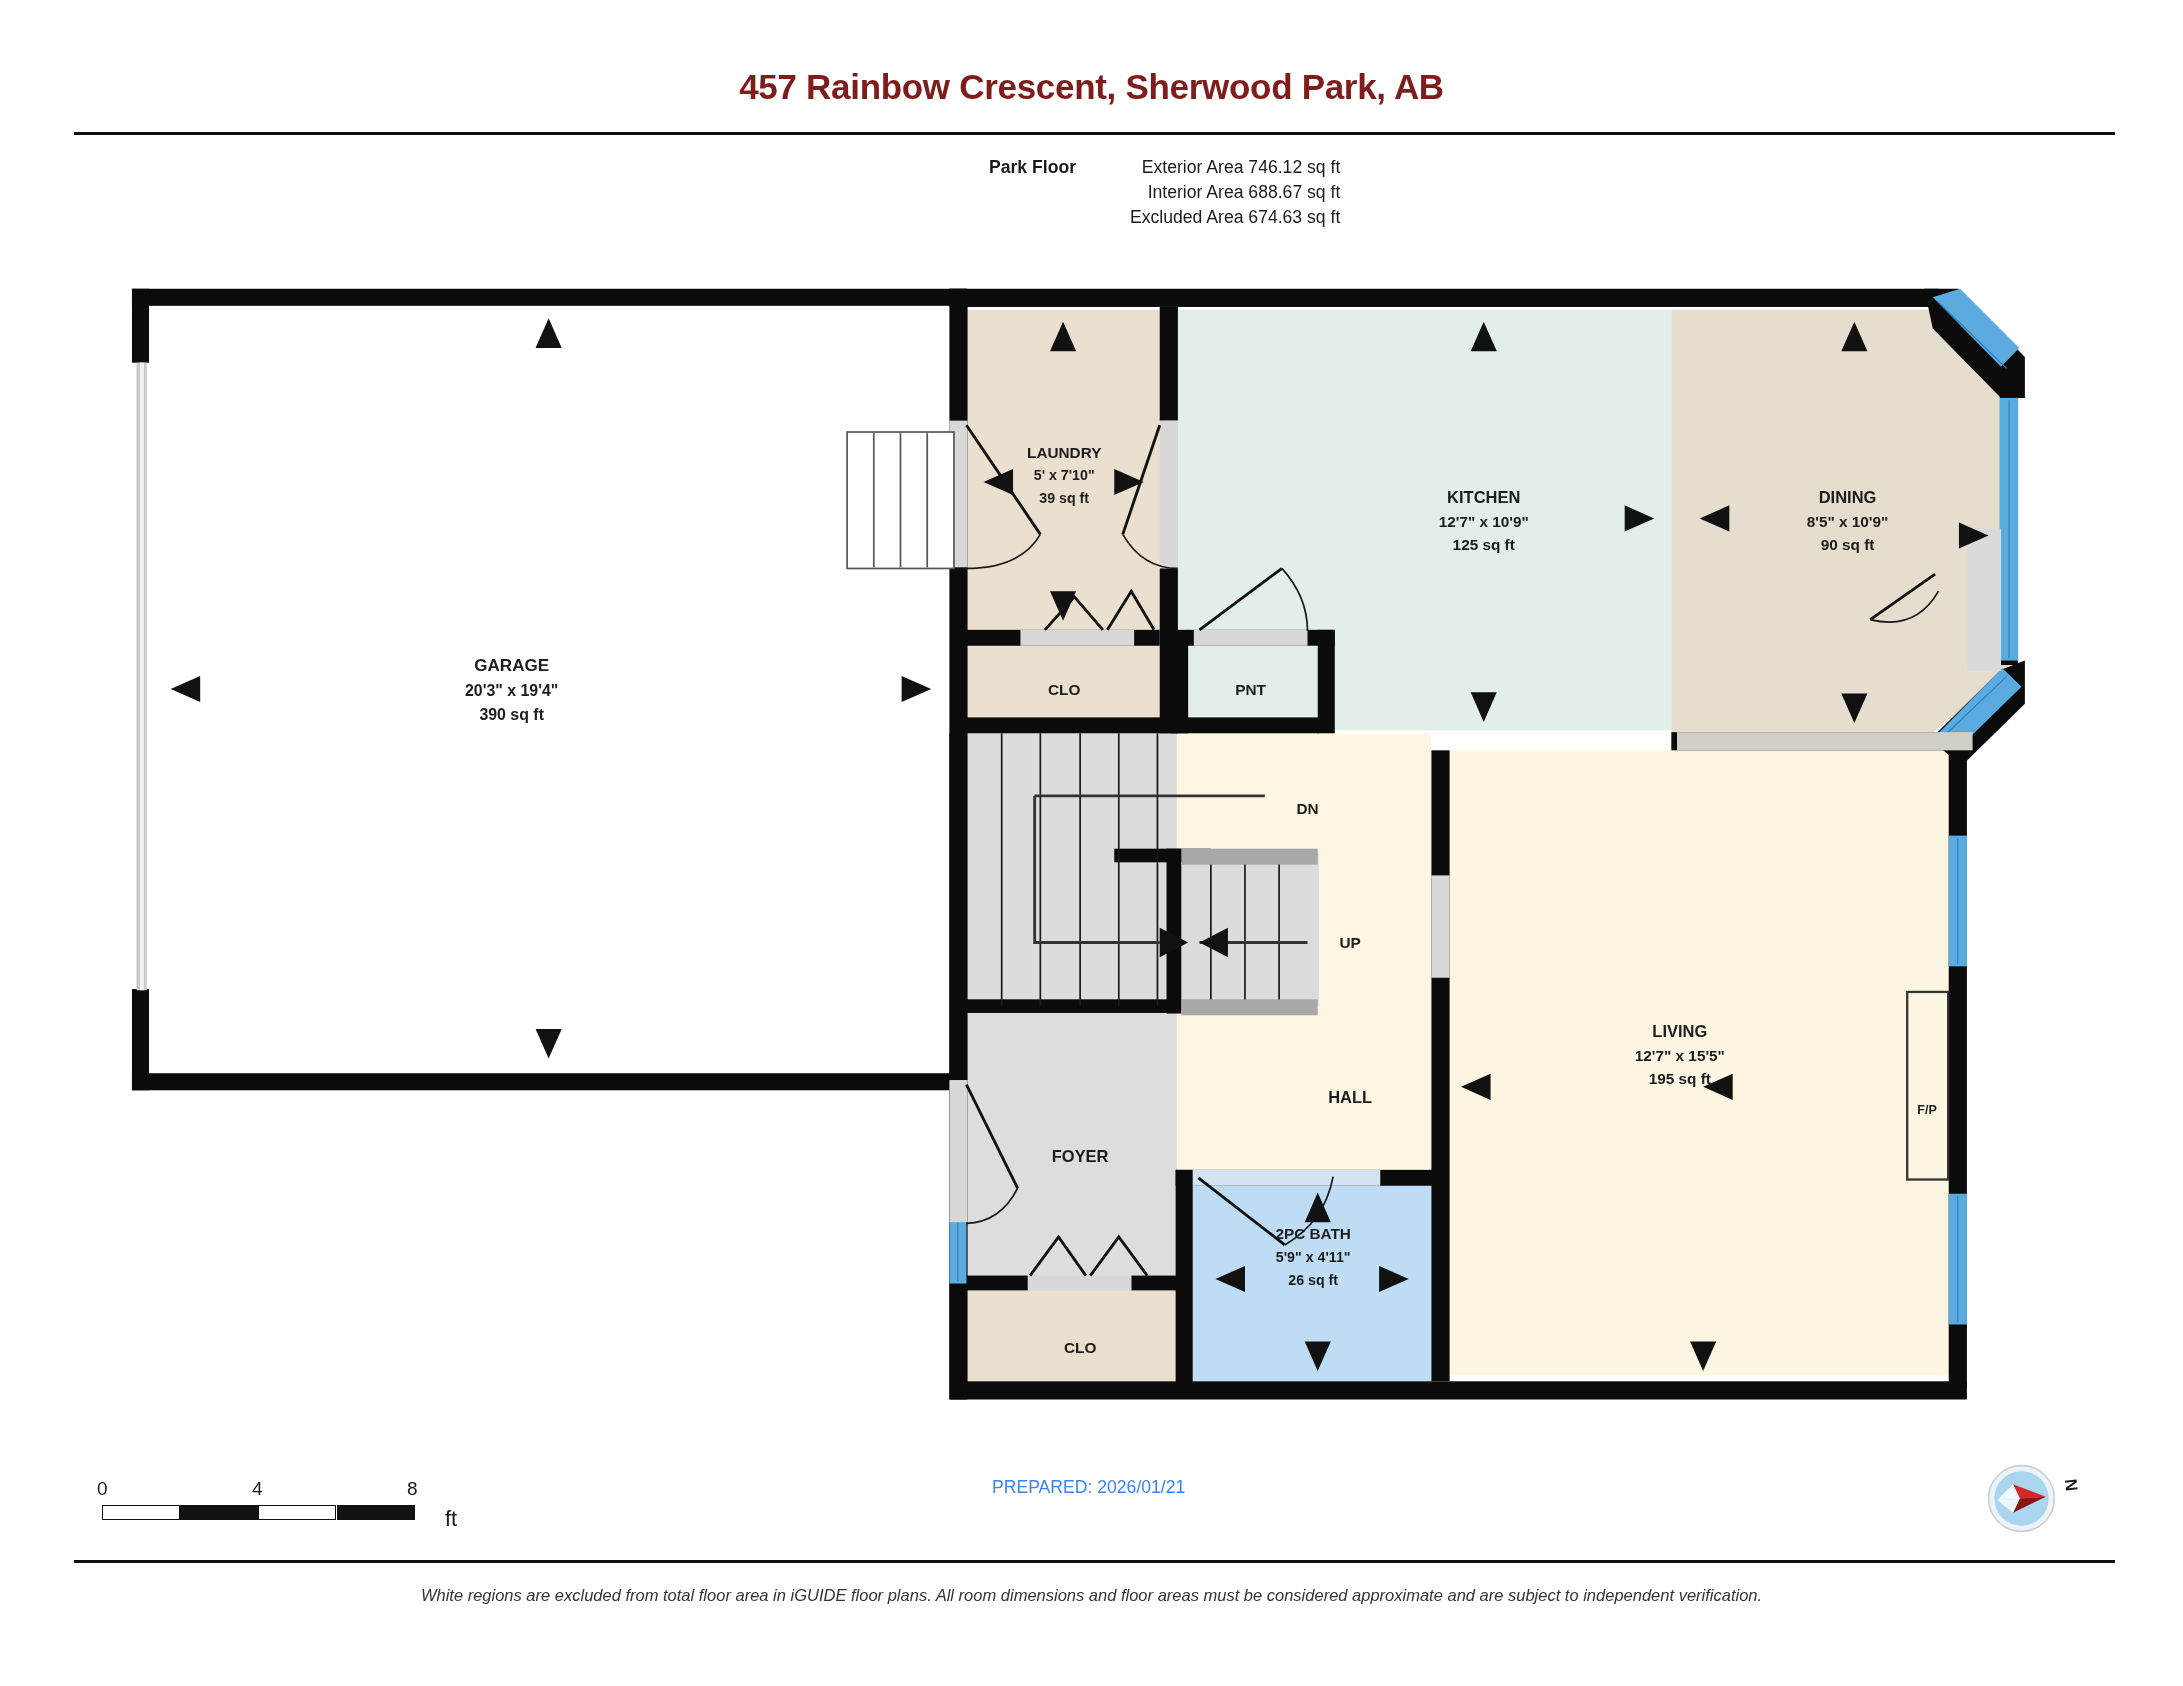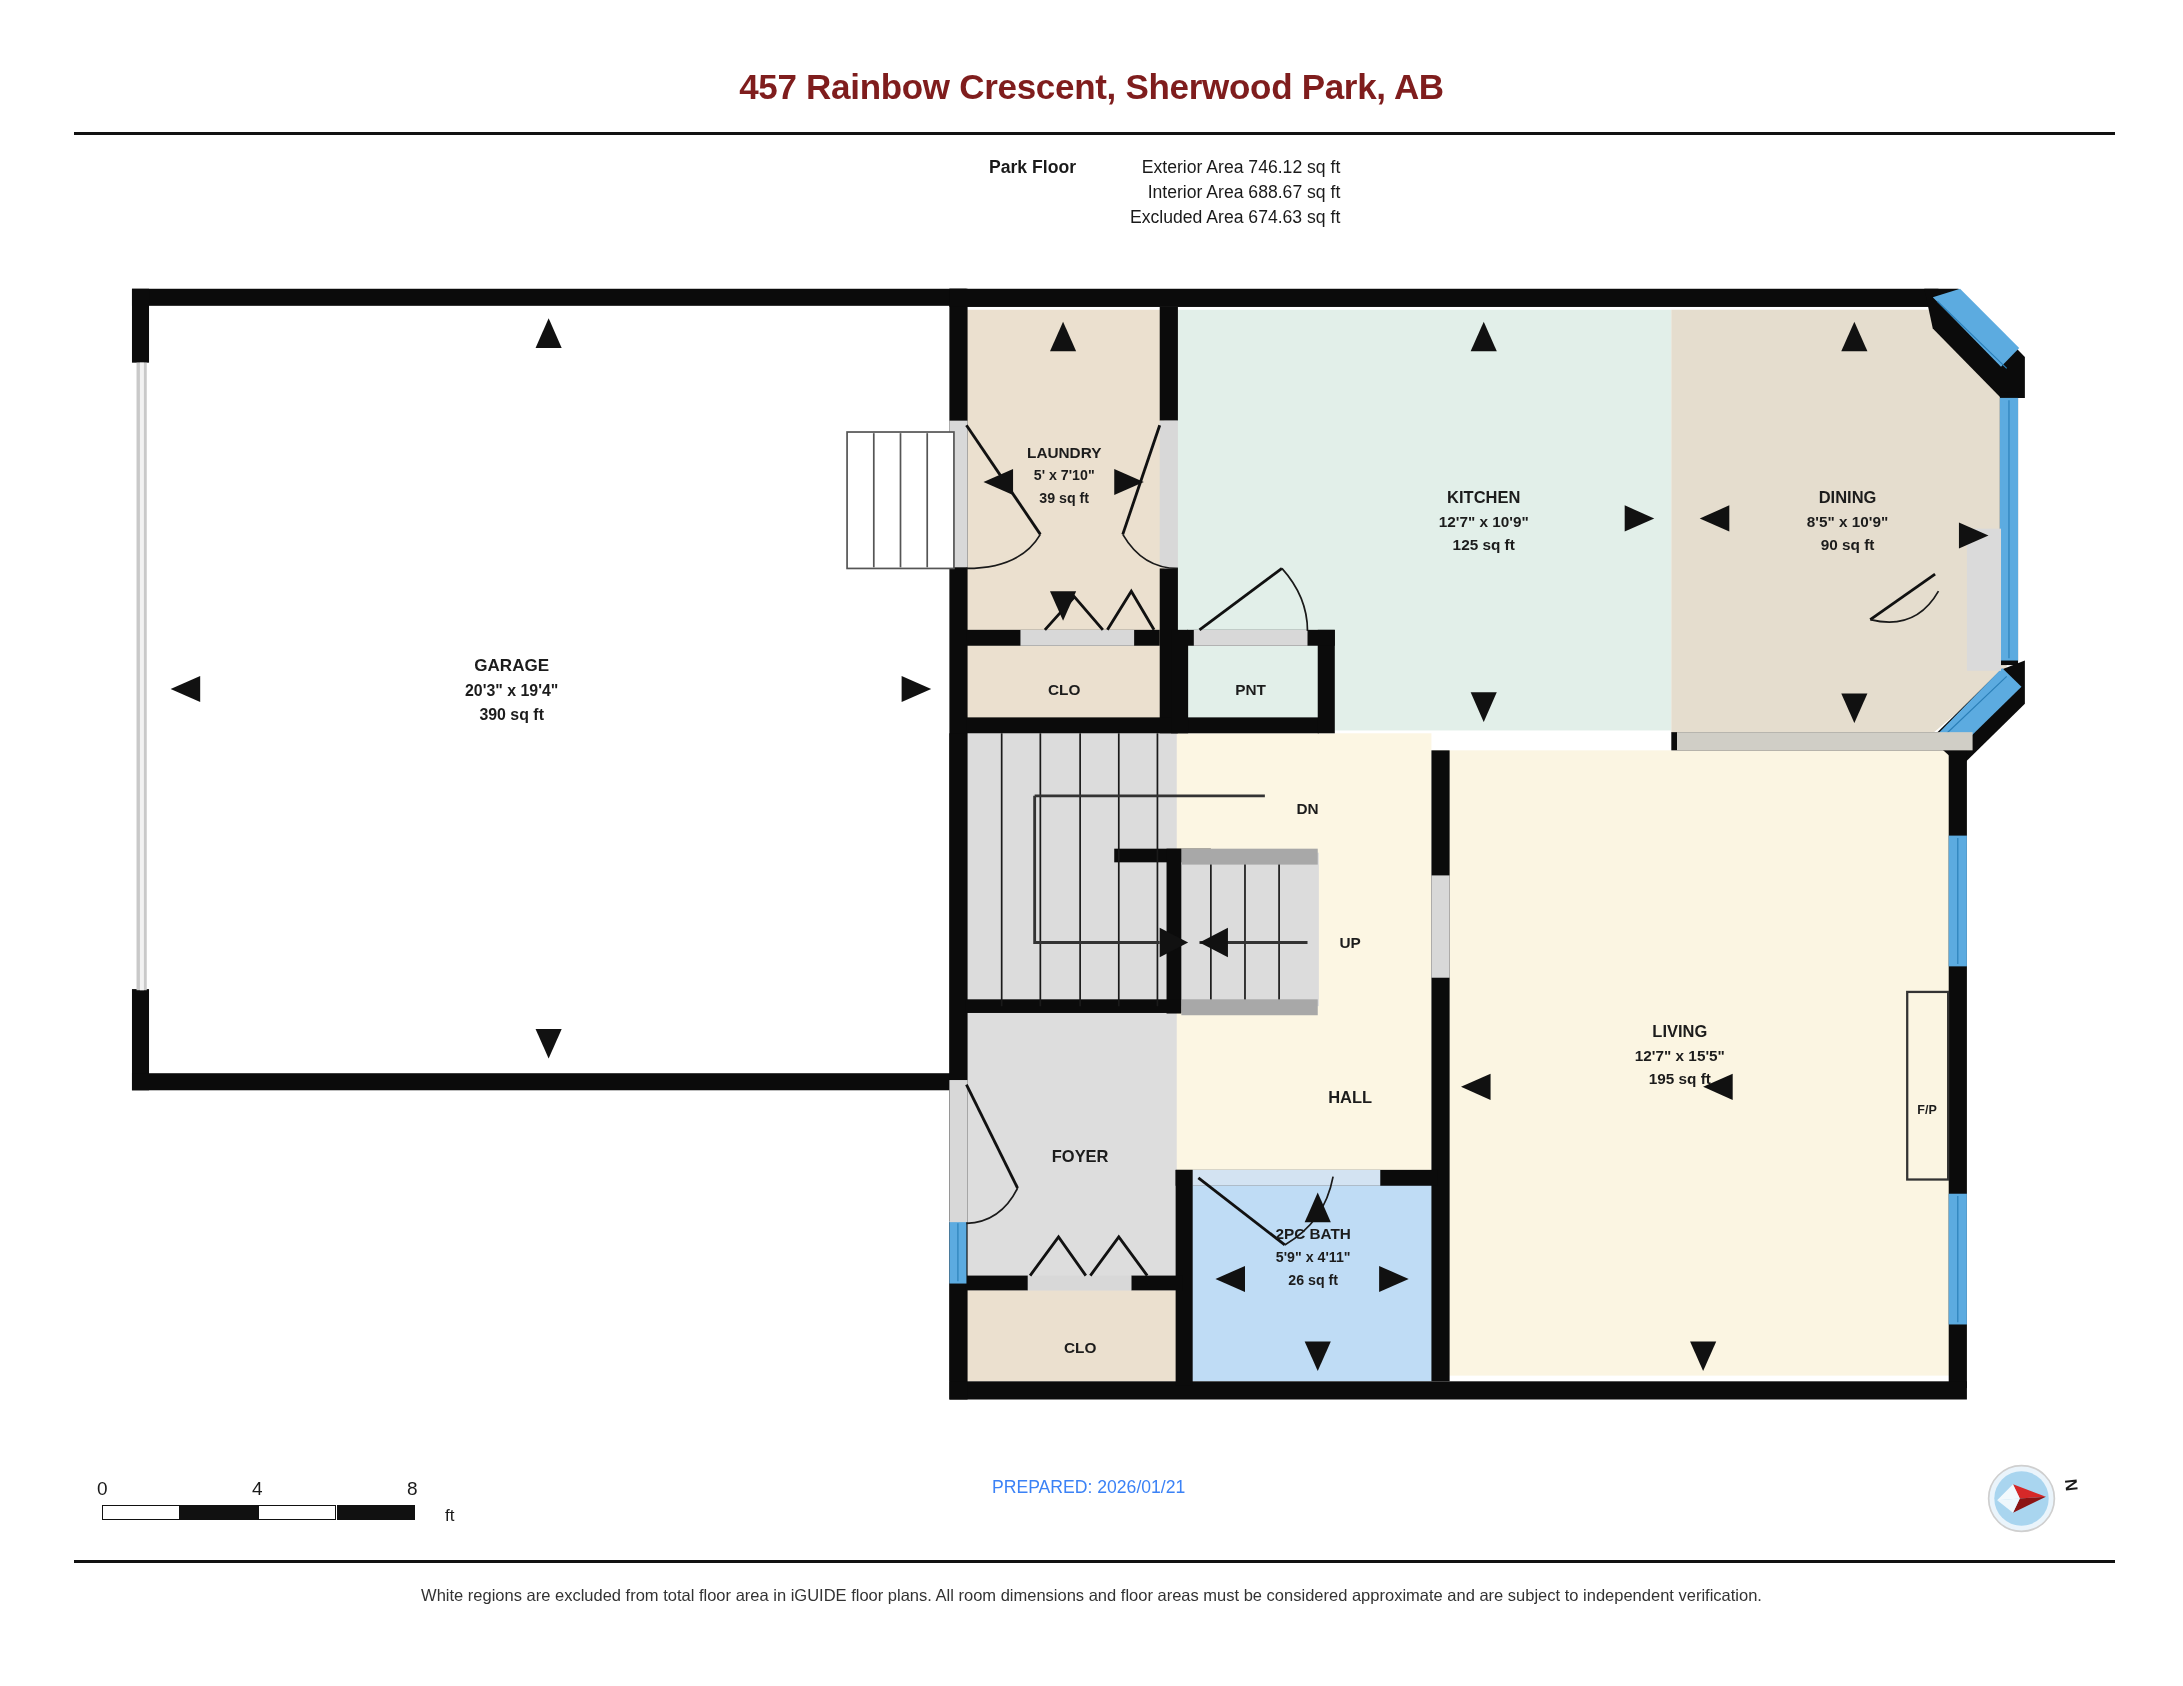--- a/index.html
+++ b/index.html
@@ -22,28 +22,28 @@
   #floor-summary .rows{position:absolute;left:141px;top:0;text-align:right;}
   #floor-summary .rows div{white-space:nowrap;}
 
   
   #plan{position:absolute;left:0;top:0;width:2183px;height:1686px;}
 
   
   #scale{position:absolute;left:97px;top:1478px;width:364px;height:74px;}
   .sc-num{position:absolute;top:0;font-size:19px;}
   .sc-bar{position:absolute;top:27px;height:15px;border:1.1px solid #111;box-sizing:border-box;}
-  .sc-ft{position:absolute;left:348px;top:28.4px;font-size:17px;}
+  .sc-ft{position:absolute;left:348px;top:28.4px;font-size:22px;}
 
   #prepared{position:absolute;left:992px;top:1477px;font-size:17.6px;color:#3b82f6;}
 
   #foot-rule{position:absolute;left:74px;top:1560px;width:2041px;height:2.8px;background:#111;}
   #disclaimer{
     position:absolute;left:0;top:1586px;width:2183px;text-align:center;
-    font-size:16.5px;color:#333;
+    font-size:16.5px;color:#333;font-style:italic;
   }
 
   
   #compass{position:absolute;left:1979px;top:1456px;width:85px;height:85px;}
   #compass-n{position:absolute;left:2066px;top:1475px;font-size:17px;font-weight:bold;
              transform:rotate(-96deg);transform-origin:center;}
 
   
   .wall{fill:#0b0b0b;}
   .winline{stroke:#2a7fb8;stroke-width:2;}

